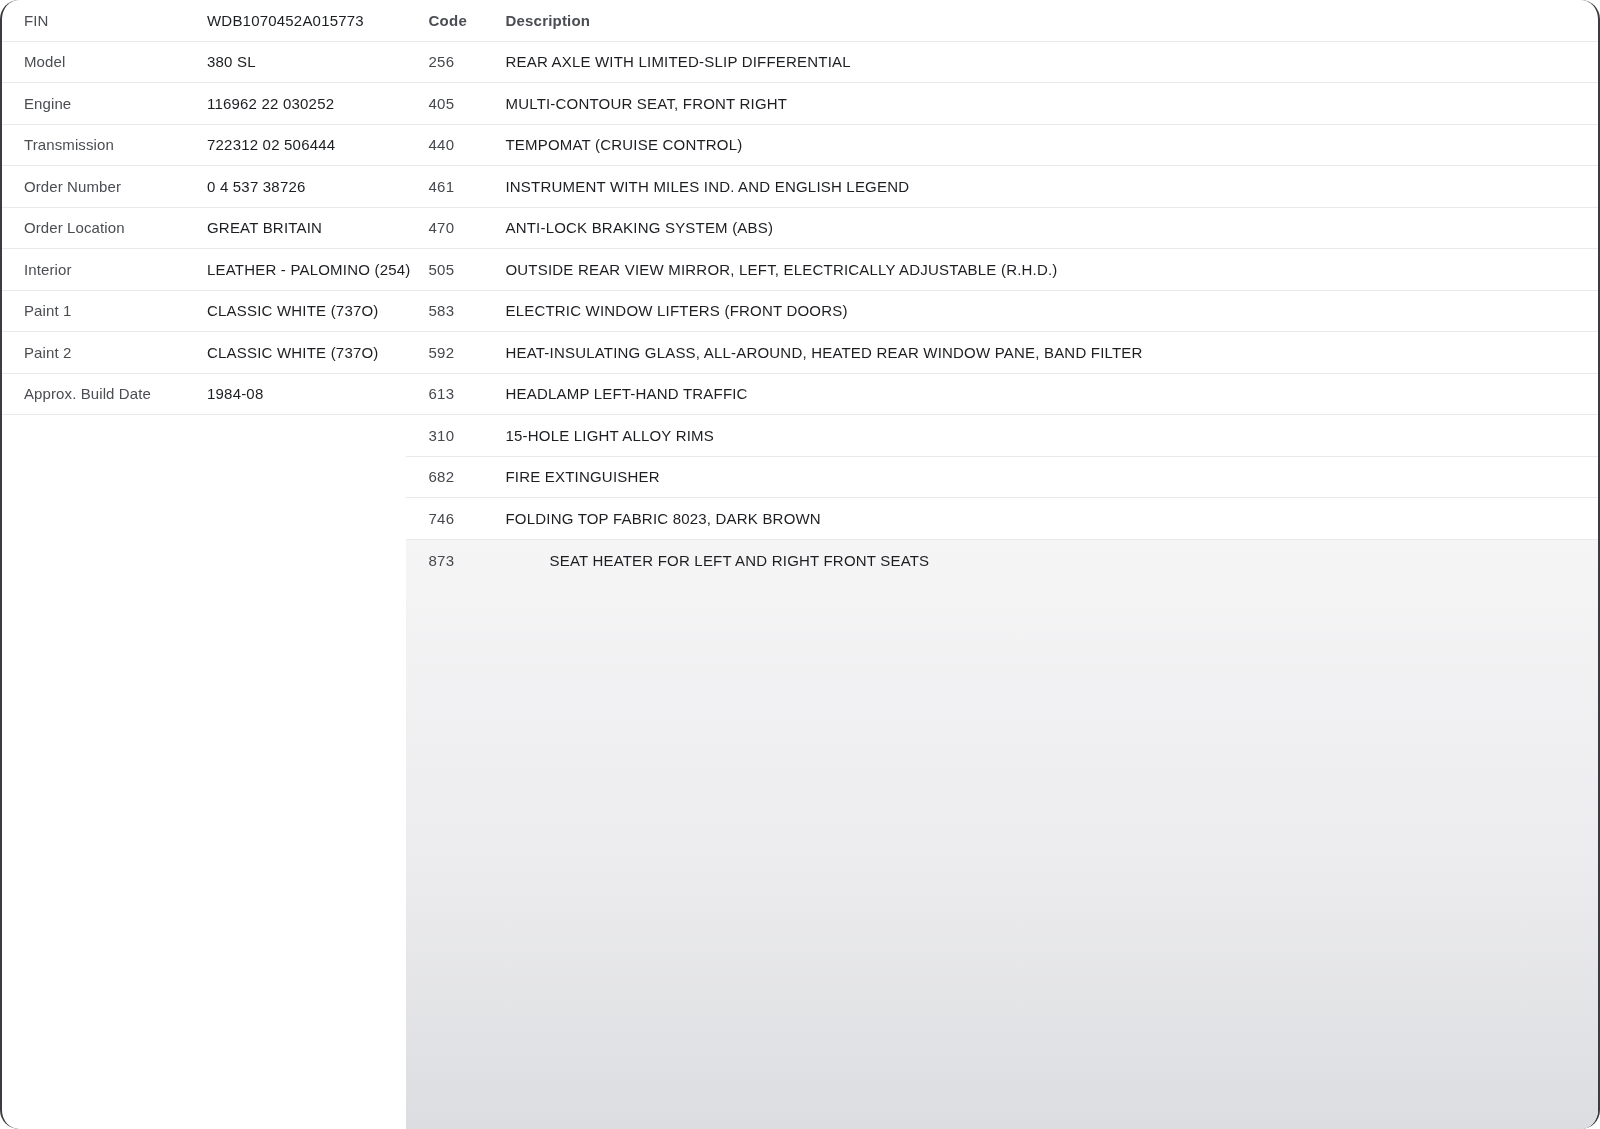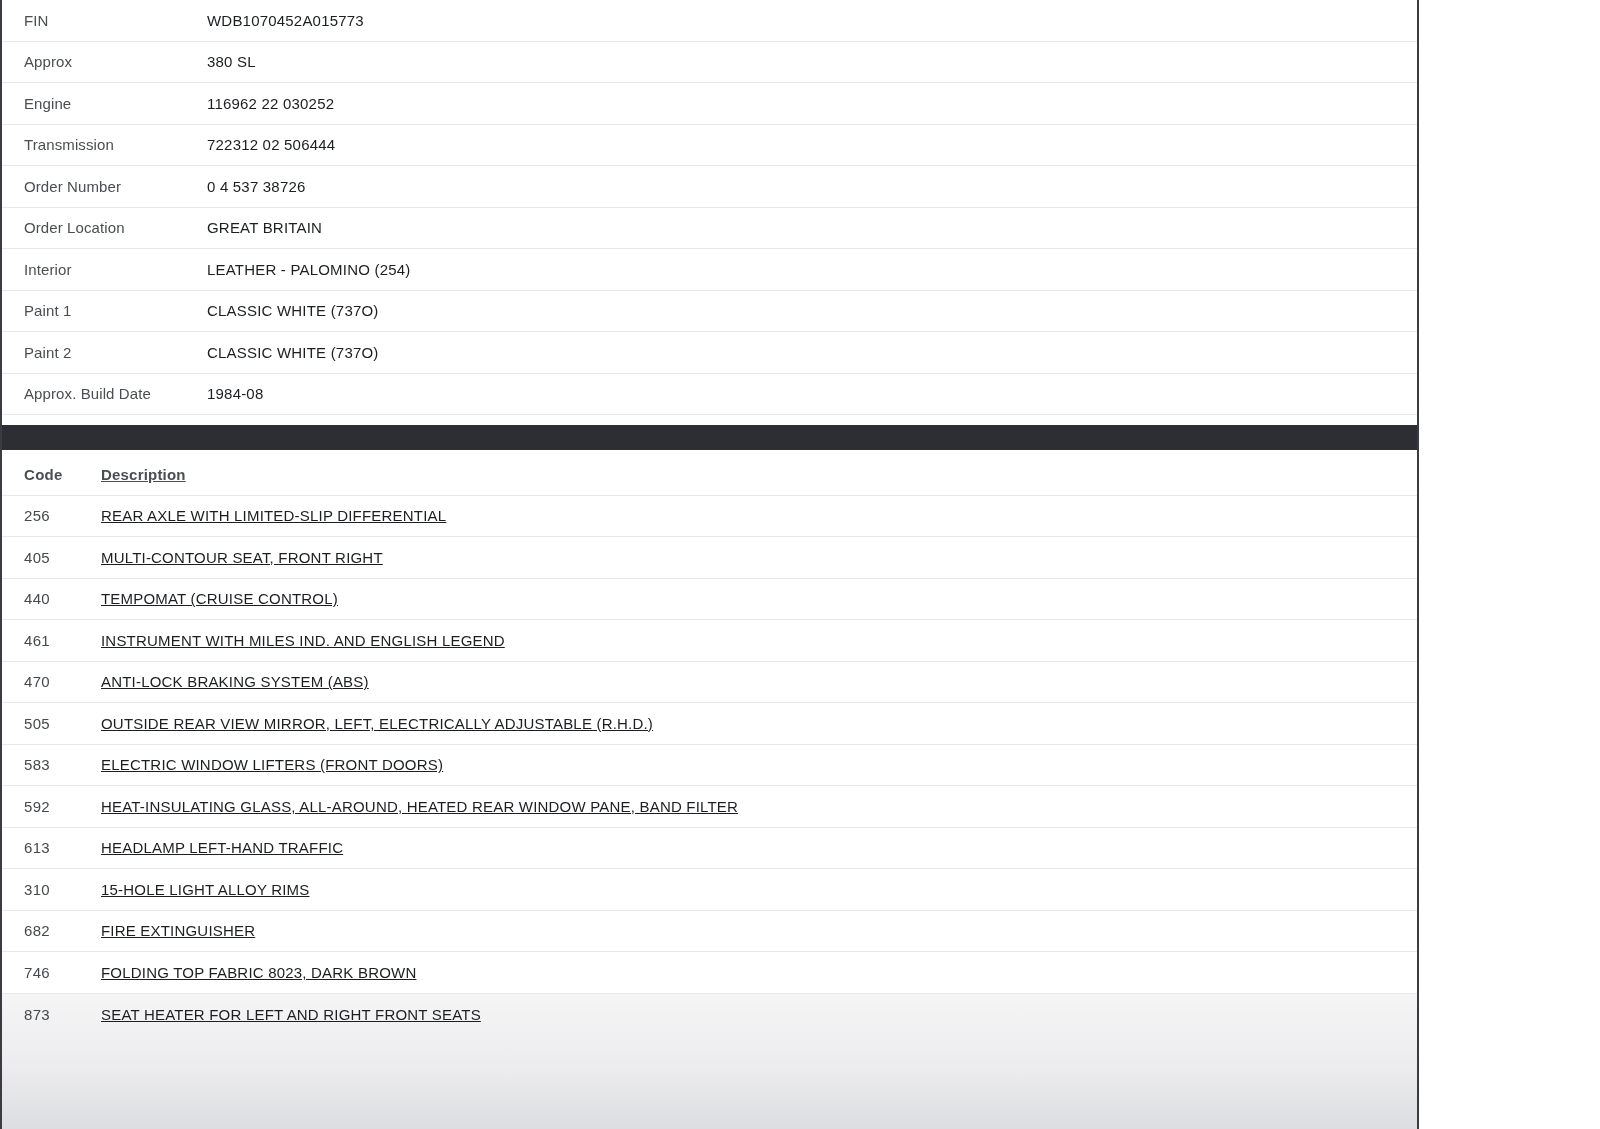--- a/index.html
+++ b/index.html
@@ -1,27 +1,27 @@
 <!DOCTYPE html>
 <html><head>
 <meta charset="utf-8">
 <style>
   html, body { margin: 0; padding: 0; background: #ffffff; }
   .page {
-    width: 1419px;
+    width: 1600px;
     height: 1129px;
     box-sizing: border-box;
     background: #ffffff;
     border-left: 2px solid #3a3c41;
     border-right: 2px solid #3a3c41;
     font-family: "Liberation Sans", sans-serif;
     font-size: 15px;
     overflow: hidden;
     display: flex;
-    flex-direction: column;
+    border-radius: 19px;
   }
   .srow, .crow {
     display: flex;
     align-items: center;
     height: 41.5px;
     min-height: 41.5px;
     box-sizing: border-box;
     border-bottom: 1px solid #e9e9eb;
   }
   .label-cell {
@@ -55,45 +55,44 @@
     box-sizing: border-box;
     color: #45484d;
     letter-spacing: 0.3px;
   }
   .desc-cell {
     flex: 1;
     color: #1c1e21;
     letter-spacing: 0.2px;
     white-space: nowrap;
     overflow: hidden;
-    text-decoration: underline;
   }
   .header-row .code-cell,
   .header-row .desc-cell {
     color: #4a4d52;
     font-weight: 600;
   }
   .fade-zone {
     flex: 1;
     background: linear-gradient(to bottom, #f5f5f6 0%, #ececee 55%, #dcdde0 100%);
   }
-  .fade-zone .crow { border-bottom: none; }
+  .fade-zone .crow { border-bottom: none; gap: 44px; }
 </style>
 </head>
 <body>
 
 <div class="page">
 
   <div class="spec-table" id="spec-table">
       <div class="srow">
         <div class="label-cell">FIN</div>
         <div class="value-cell">WDB1070452A015773</div>
       </div>
       <div class="srow">
-        <div class="label-cell">Approx</div>
+        <div class="label-cell">Model</div>
         <div class="value-cell">380 SL</div>
       </div>
       <div class="srow">
         <div class="label-cell">Engine</div>
         <div class="value-cell">116962 22 030252</div>
       </div>
       <div class="srow">
         <div class="label-cell">Transmission</div>
         <div class="value-cell">722312 02 506444</div>
       </div>

